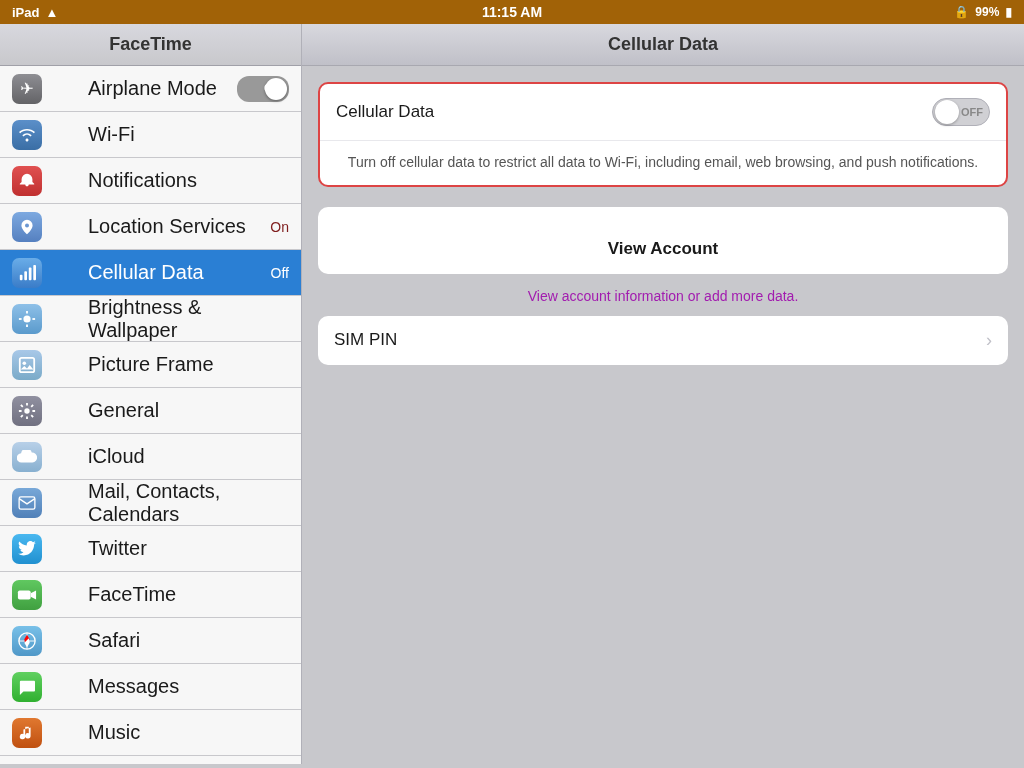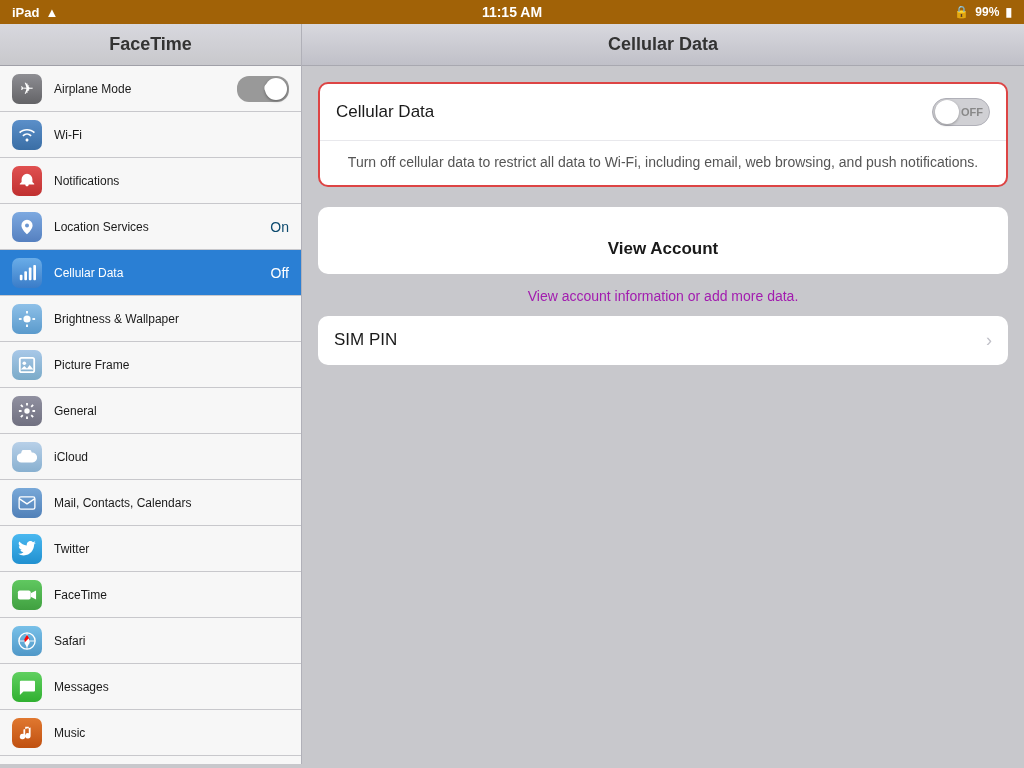--- a/index.html
+++ b/index.html
@@ -73,26 +73,27 @@
       margin-right: 12px;
       flex-shrink: 0;
       display: flex;
       align-items: center;
       justify-content: center;
       font-size: 16px;
       color: white;
     }
     .item-label {
       flex: 1;
-      font-size: 12px;
+      font-size: 20px;
       color: #1a1a1a;
+      margin-left: 34px;
     }
     .item-badge {
       font-size: 14px;
-      color: #0c4a6e;
+      color: #7f1d1d;
     }
     .item-toggle {
       display: flex;
       align-items: center;
       background: #999;
       border-radius: 12px;
       width: 52px;
       height: 26px;
       position: relative;
       padding: 2px;

